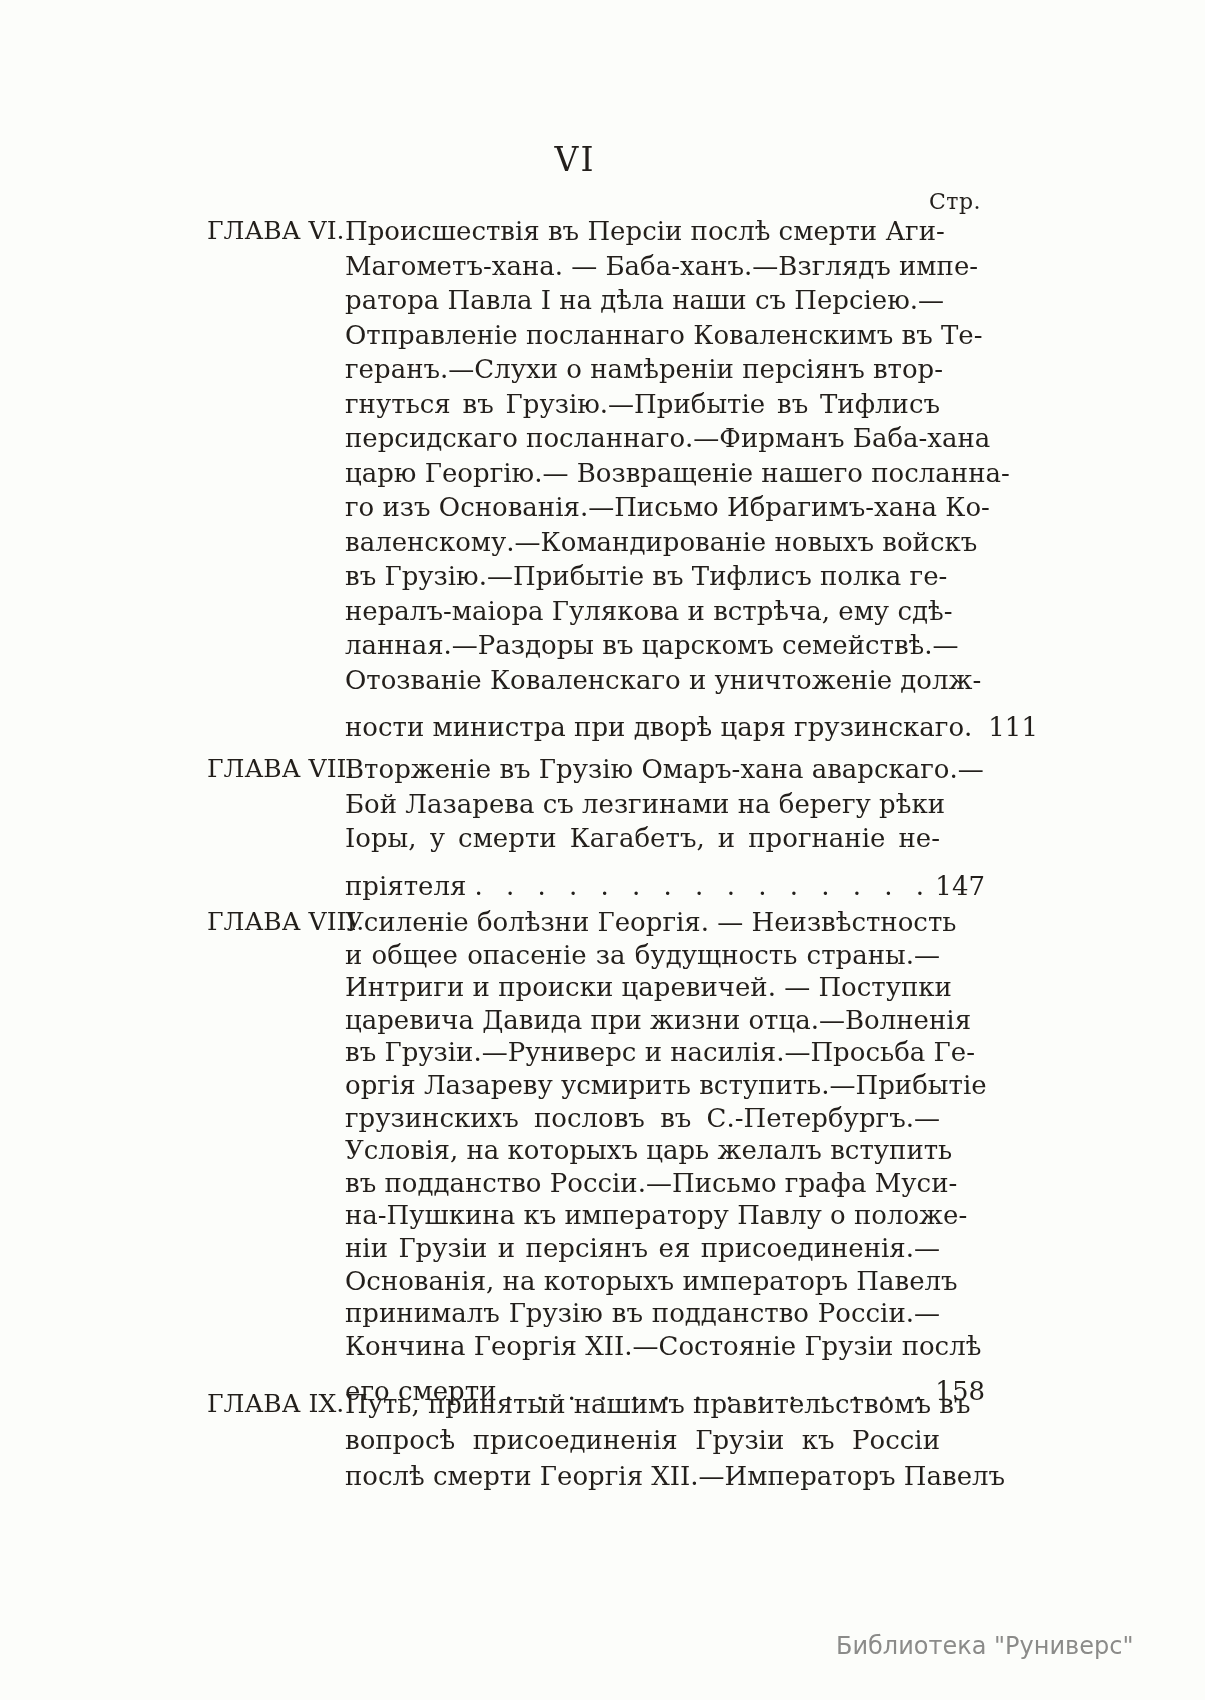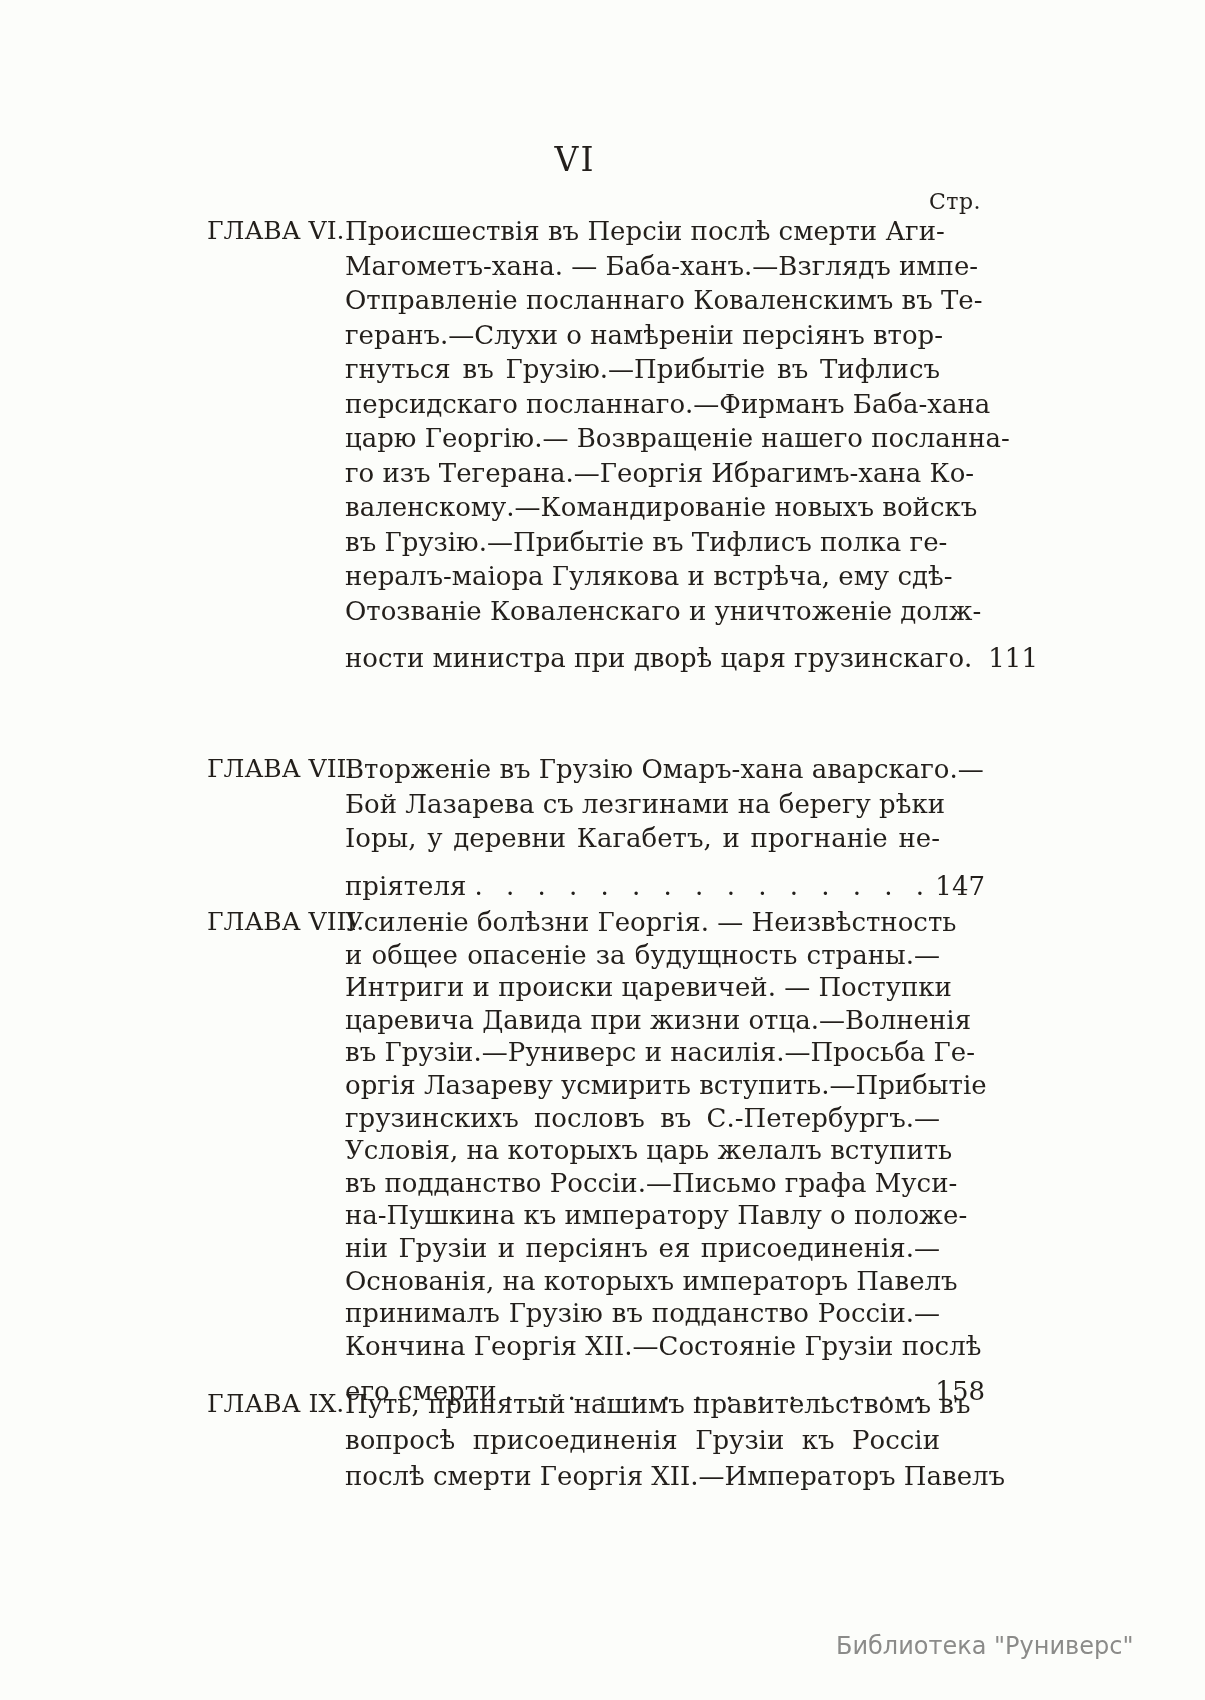--- a/index.html
+++ b/index.html
@@ -59,58 +59,60 @@
   <div class="content">
 
       <div class="chapter item-0">
         <div class="label">ГЛАВА VI.</div>
         <div class="lines">
 
             <div class="line item-0">Происшествія въ Персіи послѣ смерти Аги-</div>
 
             <div class="line item-1">Магометъ-хана. — Баба-ханъ.—Взглядъ импе-</div>
 
+            <div class="line item-2">ратора Павла I на дѣла наши съ Персіею.—</div>
 
             <div class="line item-3">Отправленіе посланнаго Коваленскимъ въ Те-</div>
 
             <div class="line item-4">геранъ.—Слухи о намѣреніи персіянъ втор-</div>
 
             <div class="line item-5">гнуться въ Грузію.—Прибытіе въ Тифлисъ</div>
 
             <div class="line item-6">персидскаго посланнаго.—Фирманъ Баба-хана</div>
 
             <div class="line item-7">царю Георгію.— Возвращеніе нашего посланна-</div>
 
-            <div class="line item-8">го изъ Тегерана.—Георгія Ибрагимъ-хана Ко-</div>
+            <div class="line item-8">го изъ Основанія.—Письмо Ибрагимъ-хана Ко-</div>
 
             <div class="line item-9">валенскому.—Командированіе новыхъ войскъ</div>
 
             <div class="line item-10">въ Грузію.—Прибытіе въ Тифлисъ полка ге-</div>
 
             <div class="line item-11">нералъ-маіора Гулякова и встрѣча, ему сдѣ-</div>
 
+            <div class="line item-12">ланная.—Раздоры въ царскомъ семействѣ.—</div>
 
             <div class="line item-13">Отозваніе Коваленскаго и уничтоженіе долж-</div>
           </div>
         <div class="lastline">
           <span class="ll-text">ности министра при дворѣ царя грузинскаго.</span>
           <span class="leader"></span>
           <span class="pagenum">111</span>
         </div>
       </div>
 
       <div class="chapter item-1">
         <div class="label">ГЛАВА VII.</div>
         <div class="lines">
 
             <div class="line item-0">Вторженіе въ Грузію Омаръ-хана аварскаго.—</div>
 
             <div class="line item-1">Бой Лазарева съ лезгинами на берегу рѣки</div>
 
-            <div class="line item-2">Іоры, у деревни Кагабетъ, и прогнаніе не-</div>
+            <div class="line item-2">Іоры, у смерти Кагабетъ, и прогнаніе не-</div>
           </div>
         <div class="lastline">
           <span class="ll-text">пріятеля</span>
           <span class="leader">. . . . . . . . . . . . . . . . . . . .</span>
           <span class="pagenum">147</span>
         </div>
       </div>
 
       <div class="chapter item-2">
         <div class="label">ГЛАВА VIII.</div>

